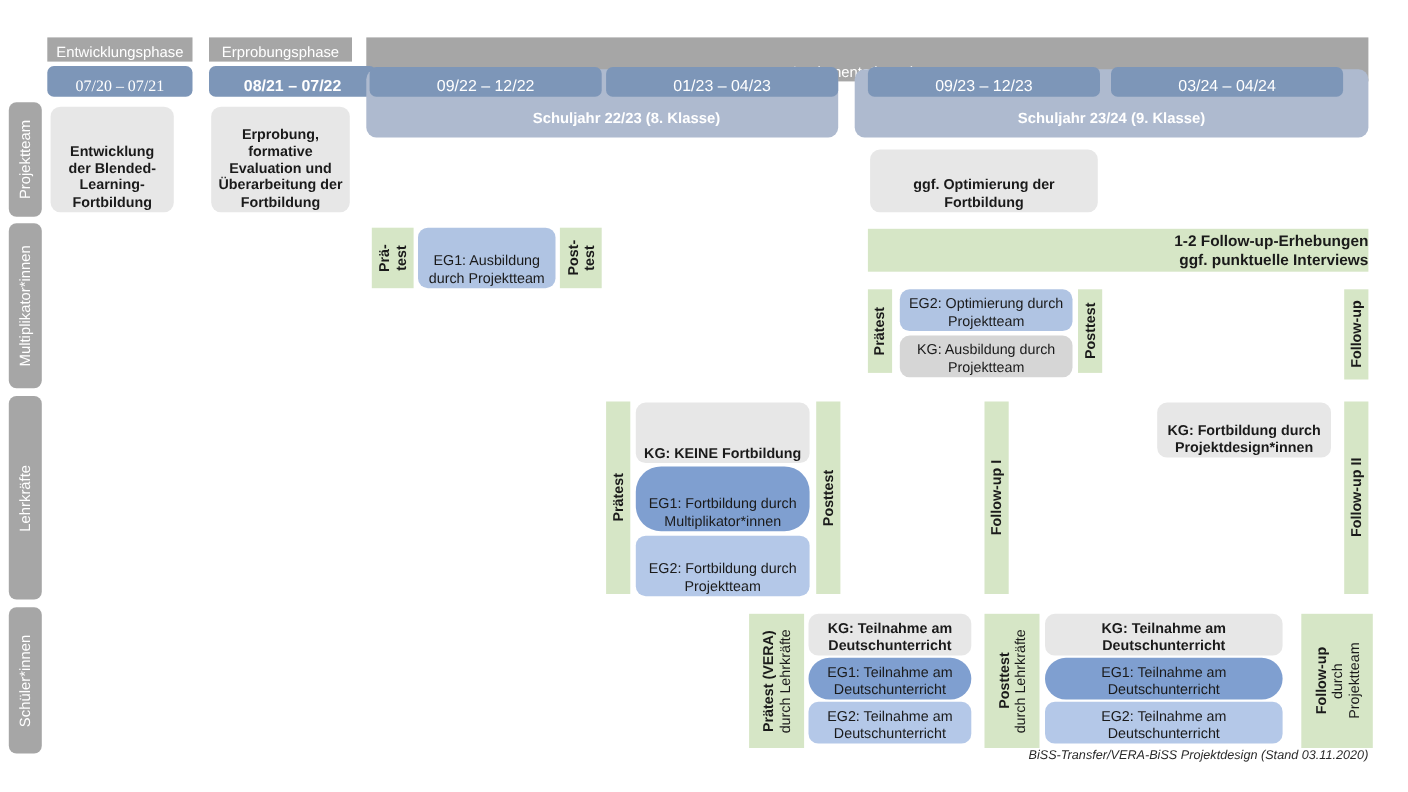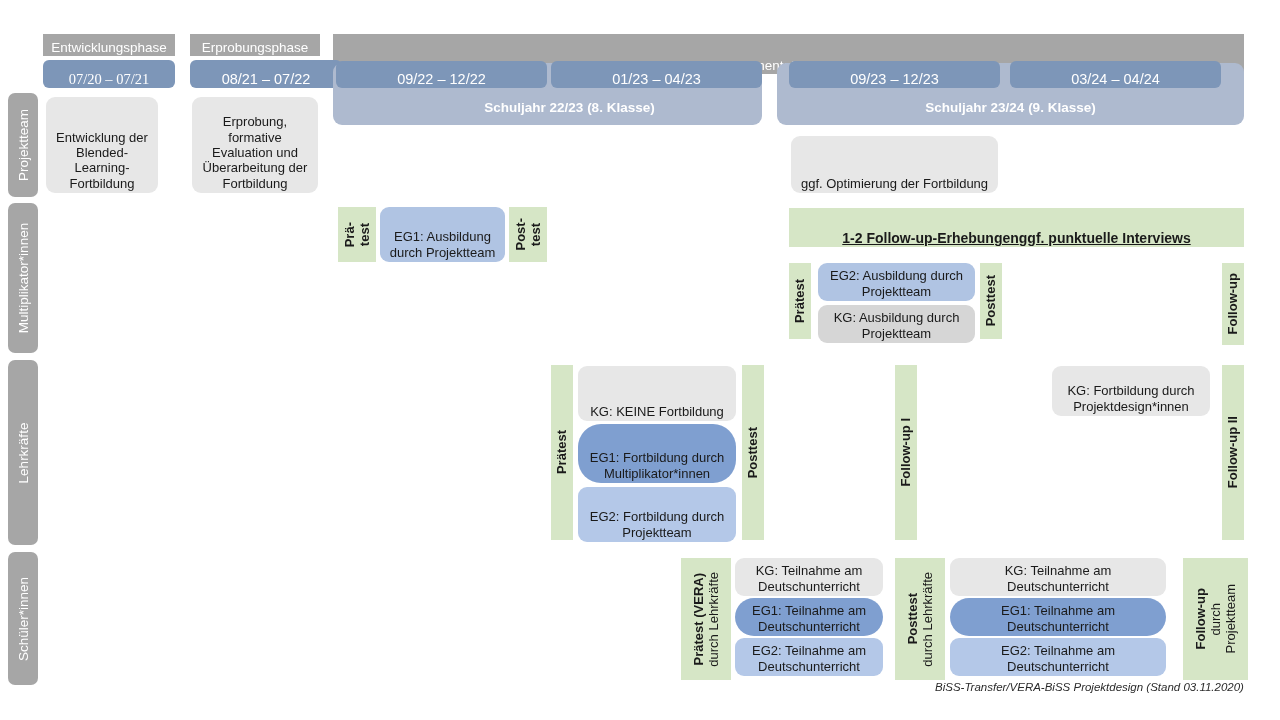--- a/index.html
+++ b/index.html
@@ -27,21 +27,21 @@
   
   .role{position:absolute;background:#a6a6a6;border-radius:7px;}
   .role span{
     position:absolute;left:50%;top:50%;
     transform:translate(-50%,-50%) rotate(-90deg);
     white-space:nowrap;color:#ffffff;font-size:13.5px;
   }
 
   
   .card{border-radius:9px;font-size:13px;padding:2px 6px;}
-  .card.gray{background:#e7e7e7;color:#1a1a1a;}
+  .card.gray{background:#e7e7e7;color:#1a1a1a;font-weight:bold;}
   .card.gray-d{background:#d6d6d6;color:#1a1a1a;}
   .card.blue-mid{background:#b0c4e3;color:#1a1a1a;}
   .card.blue-dark{background:#7f9fd0;color:#1a1a1a;border-radius:23px;}
   .card.blue-light{background:#b4c8e8;color:#1a1a1a;}
 
   
   .green{background:#d6e6c6;color:#1a1a1a;}
   
   .green .vcols{position:absolute;left:0;top:0;width:100%;height:100%;display:flex;align-items:center;justify-content:center;gap:0px;}
   .green .vcol{
@@ -68,21 +68,21 @@
   <div class="box phase-bar" style="left:190px;top:34px;width:130px;height:22px;">
     <span>Erprobungsphase</span>
   </div>
   <div class="box phase-bar" style="left:333px;top:34px;width:911px;height:40px;">
     <span>Implementationsphase</span>
   </div>
 
   <div class="box date-chip" style="left:43px;top:60px;width:132px;height:28px;font-family:Liberation Serif, serif;">
     <span>07/20 – 07/21</span>
   </div>
-  <div class="box date-chip" style="left:190px;top:60px;width:152px;height:28px;">
+  <div class="box date-chip" style="left:190px;top:60px;width:152px;height:28px;font-weight:bold;">
     <span>08/21 – 07/22</span>
   </div>
 
   <div class="box year-box" style="left:333px;top:63px;width:429px;height:62px;padding-left:44px;">
     <span class="year-label" style="bottom:9px;">Schuljahr 22/23 (8. Klasse)</span>
   </div>
   <div class="box date-chip" style="left:336px;top:61px;width:211px;height:27px;">
     <span>09/22 – 12/22</span>
   </div>
   <div class="box date-chip" style="left:551px;top:61px;width:211px;height:27px;">
@@ -131,32 +131,32 @@
   <div class="box card blue-mid" style="left:380px;top:207px;width:125px;height:55px;">
     <span>EG1: Ausbildung durch Projektteam</span>
   </div>
   <div class="box green" style="left:509px;top:207px;width:38px;height:55px;">
     <div class="vcols">
       <div class="vcol">Post-</div>
       <div class="vcol">test</div>
     </div>
   </div>
 
-  <div class="box banner" style="left:789px;top:208px;width:455px;height:39px;text-decoration:underline;">
+  <div class="box banner" style="left:789px;top:208px;width:455px;height:39px;flex-direction:column;">
     <span>1-2 Follow-up-Erhebungen</span>
     <span>ggf. punktuelle Interviews</span>
   </div>
 
   <div class="box green" style="left:789px;top:263px;width:22px;height:76px;">
     <div class="vcols">
       <div class="vcol">Prätest</div>
     </div>
   </div>
   <div class="box card blue-mid" style="left:818px;top:263px;width:157px;height:38px;">
-    <span>EG2: Ausbildung durch Projektteam</span>
+    <span>EG2: Optimierung durch Projektteam</span>
   </div>
   <div class="box card gray-d" style="left:818px;top:305px;width:157px;height:38px;">
     <span>KG: Ausbildung durch Projektteam</span>
   </div>
   <div class="box green" style="left:980px;top:263px;width:22px;height:76px;">
     <div class="vcols">
       <div class="vcol">Posttest</div>
     </div>
   </div>
   <div class="box green" style="left:1222px;top:263px;width:22px;height:82px;">

